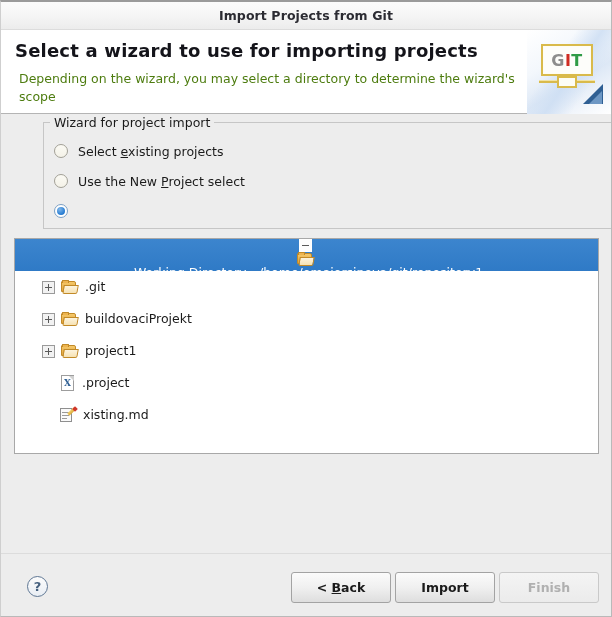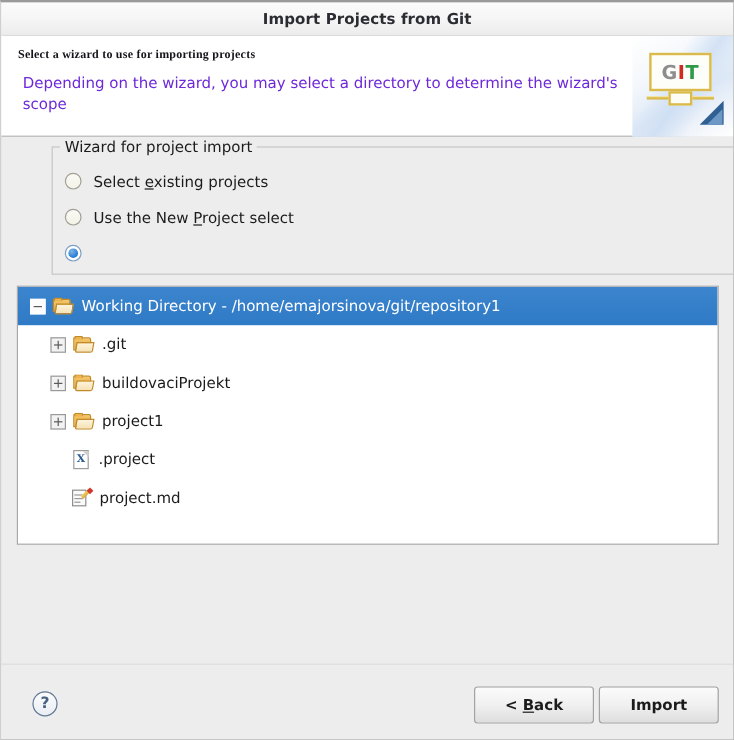--- a/index.html
+++ b/index.html
@@ -38,27 +38,26 @@
   
   .header {
     position: relative;
     height: 85px;
     background: #ffffff;
     border-top: 1px solid #dcdcdc;
     border-bottom: 1px solid #b4b4b4;
     padding: 10px 14px 0 14px;
   }
   .header-title {
-    font-size: 10px; font-weight: bold; color: #14141a;
+    font-size: 18px; font-weight: bold; color: #14141a;
     letter-spacing: .2px;
-    font-family: Liberation Serif, serif;
   }
   .header-desc {
     margin-top: 9px;
-    font-size: 12.5px; color: #6d28d9;
+    font-size: 12.5px; color: #4d7c0f;
     line-height: 18px;
     max-width: 508px;
     padding-left: 4px;
   }
 
   
   .banner {
     position: absolute; right: 0; top: 0;
     width: 84px; height: 84px;
     overflow: hidden;
@@ -167,20 +166,21 @@
     padding-left: 4px;
     font-size: 12.5px;
     color: #1b1b1b;
     cursor: default;
     white-space: nowrap;
   }
   .tree-row.selected {
     background: #3182ce;
     color: #ffffff;
     background: linear-gradient(to bottom, #3c85ce 0%, #2f7ac6 100%);
+    flex-direction: column;
   }
 
   .expander {
     width: 13px; height: 13px;
     border: 1px solid #9a9a9a;
     background: #f2f2f2;
     position: relative;
     flex: 0 0 auto;
     margin-right: 6px;
   }
@@ -451,34 +451,37 @@
         <span class="noteicon">
           <span class="pad"></span>
           <span class="line1"></span>
             <span class="line2"></span>
             <span class="line3"></span>
           <span class="pencil">
               <span class="body2"></span>
               <span class="tip"></span>
             </span>
         </span>
-        <span class="tree-label">project.md</span>
+        <span class="tree-label">xisting.md</span>
       </div>
 
     </div>
   </div>
 
   <div class="footer">
     <div class="help-btn">
       <span>?</span>
     </div>
 
     <div class="btn-row">
       <div class="btn">
         <span><span>&lt; </span><u>B</u><span>ack</span></span>
       </div>
       <div class="btn">
         <span>Import</span>
       </div>
+      <div class="btn disabled">
+        <span>Finish</span>
+      </div>
     </div>
   </div>
 
 </div>
 
 </body></html>

